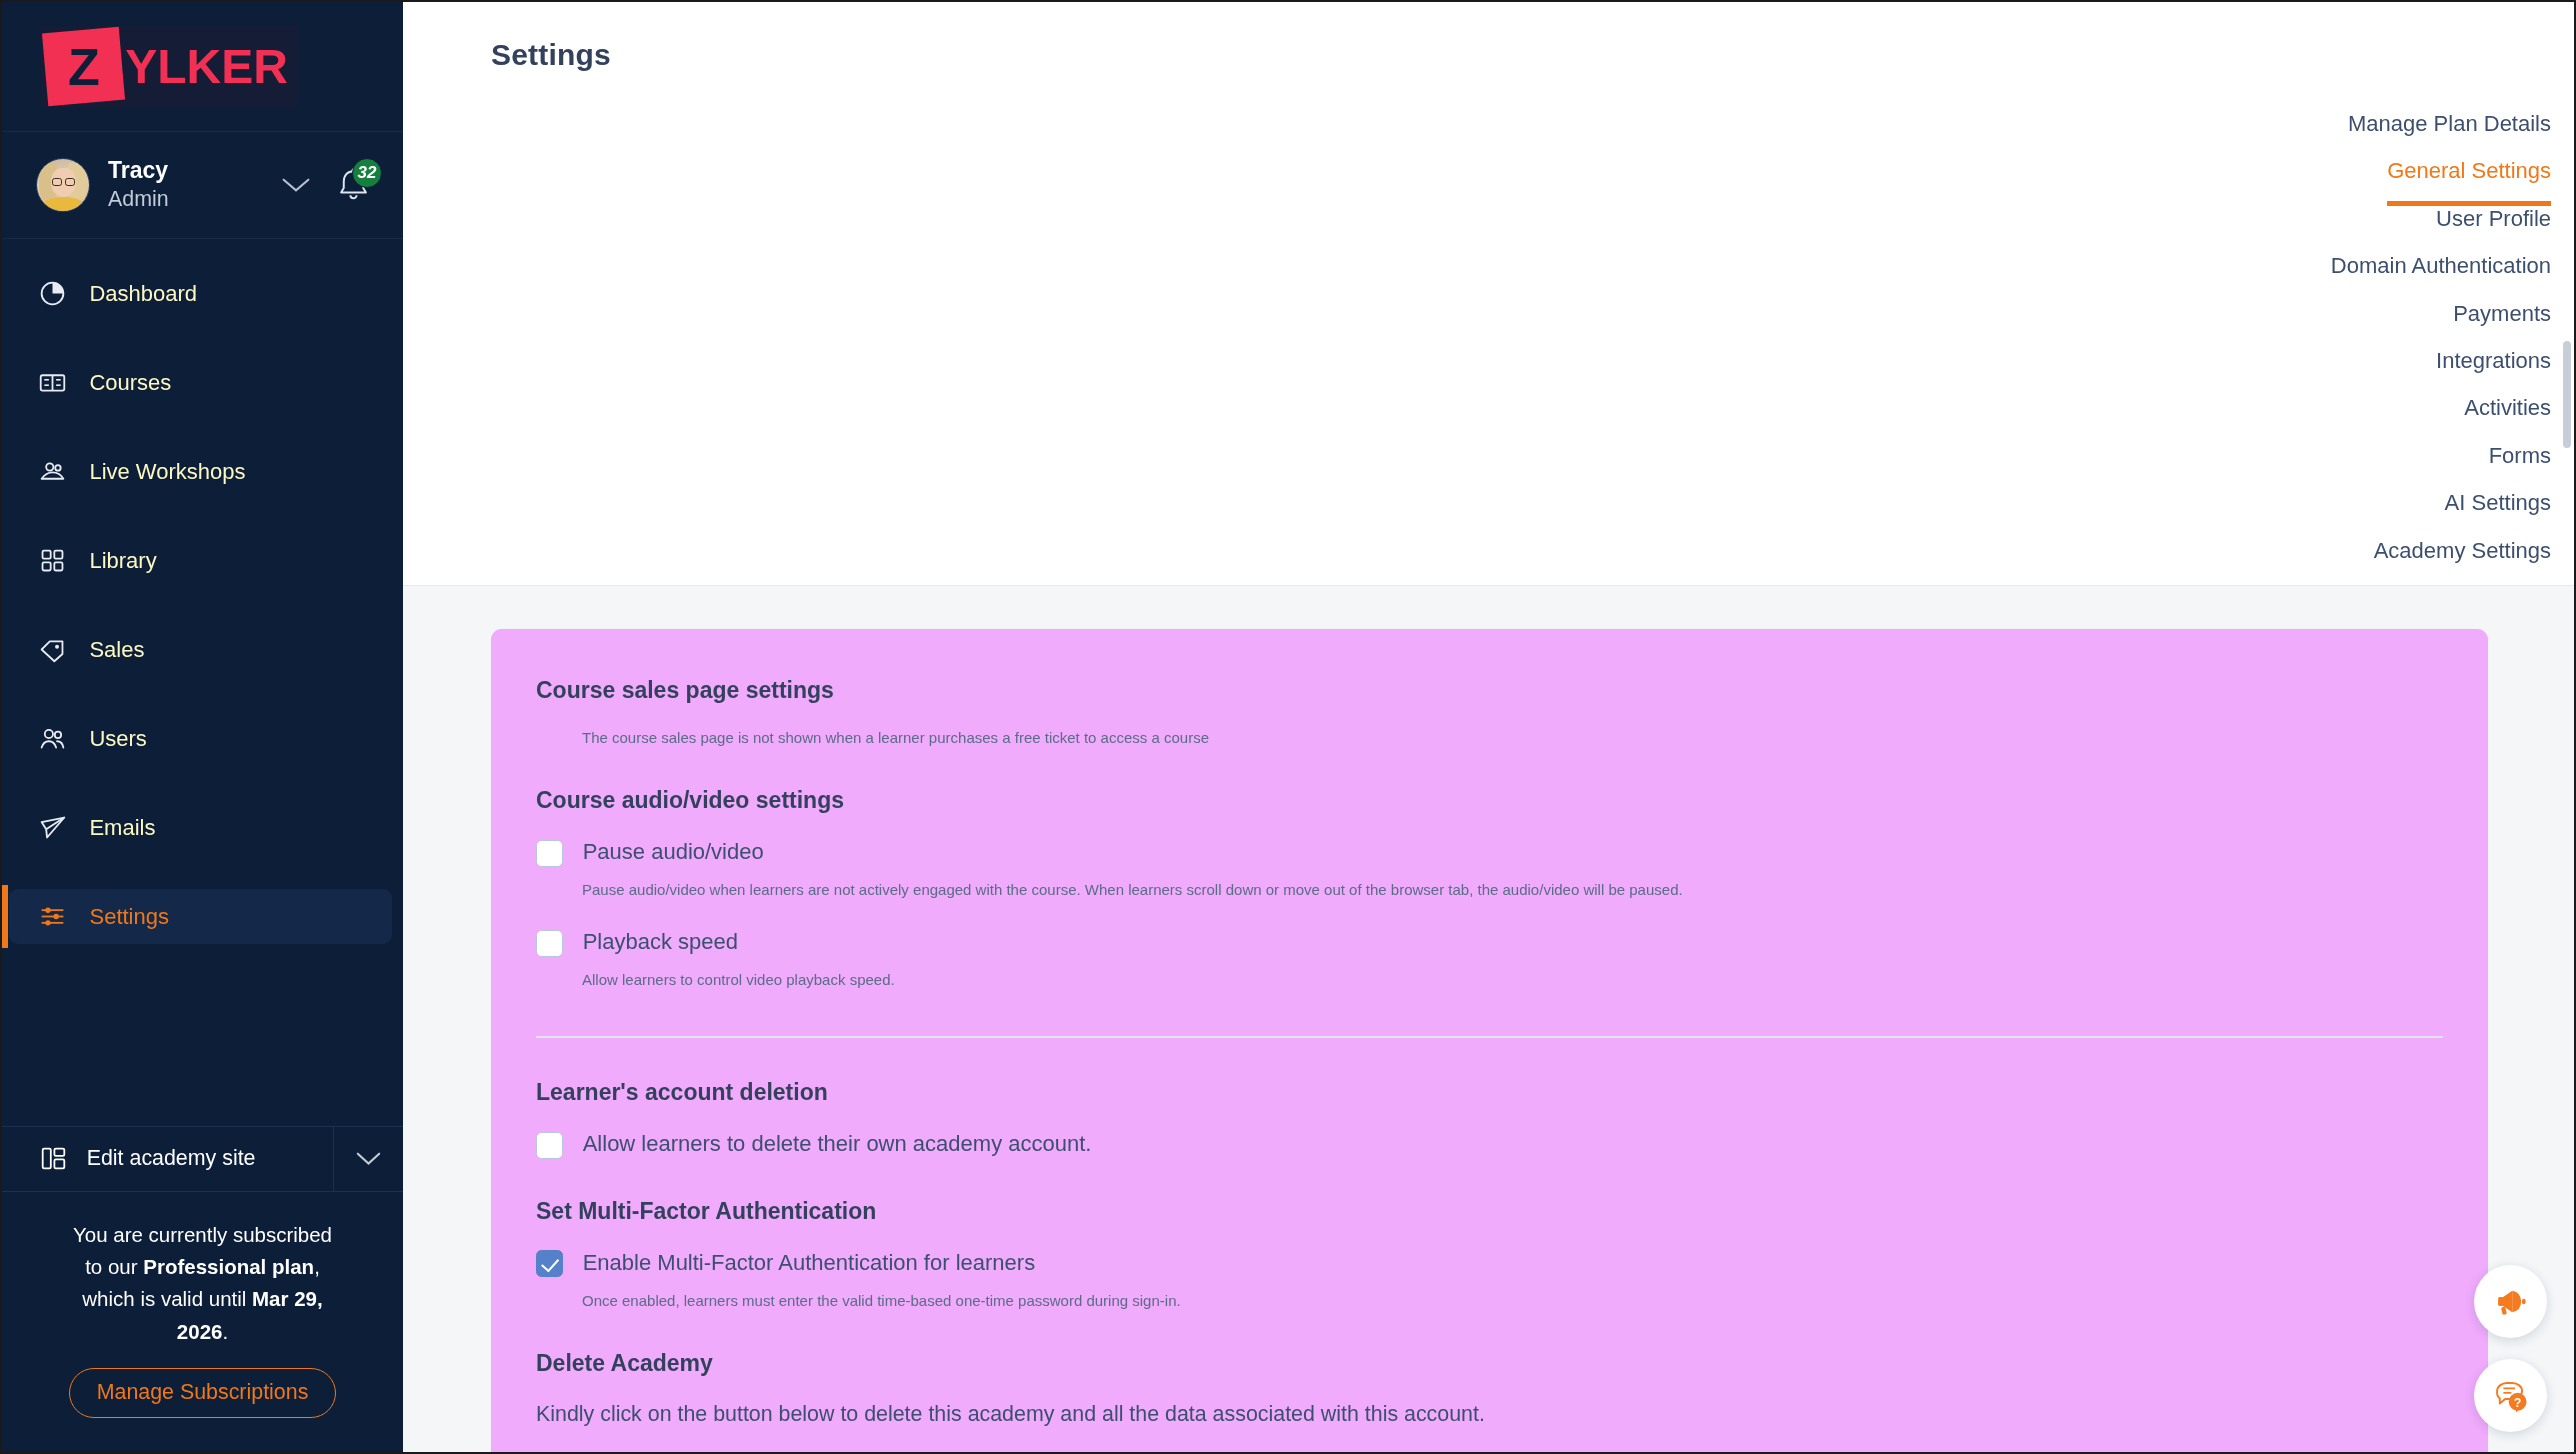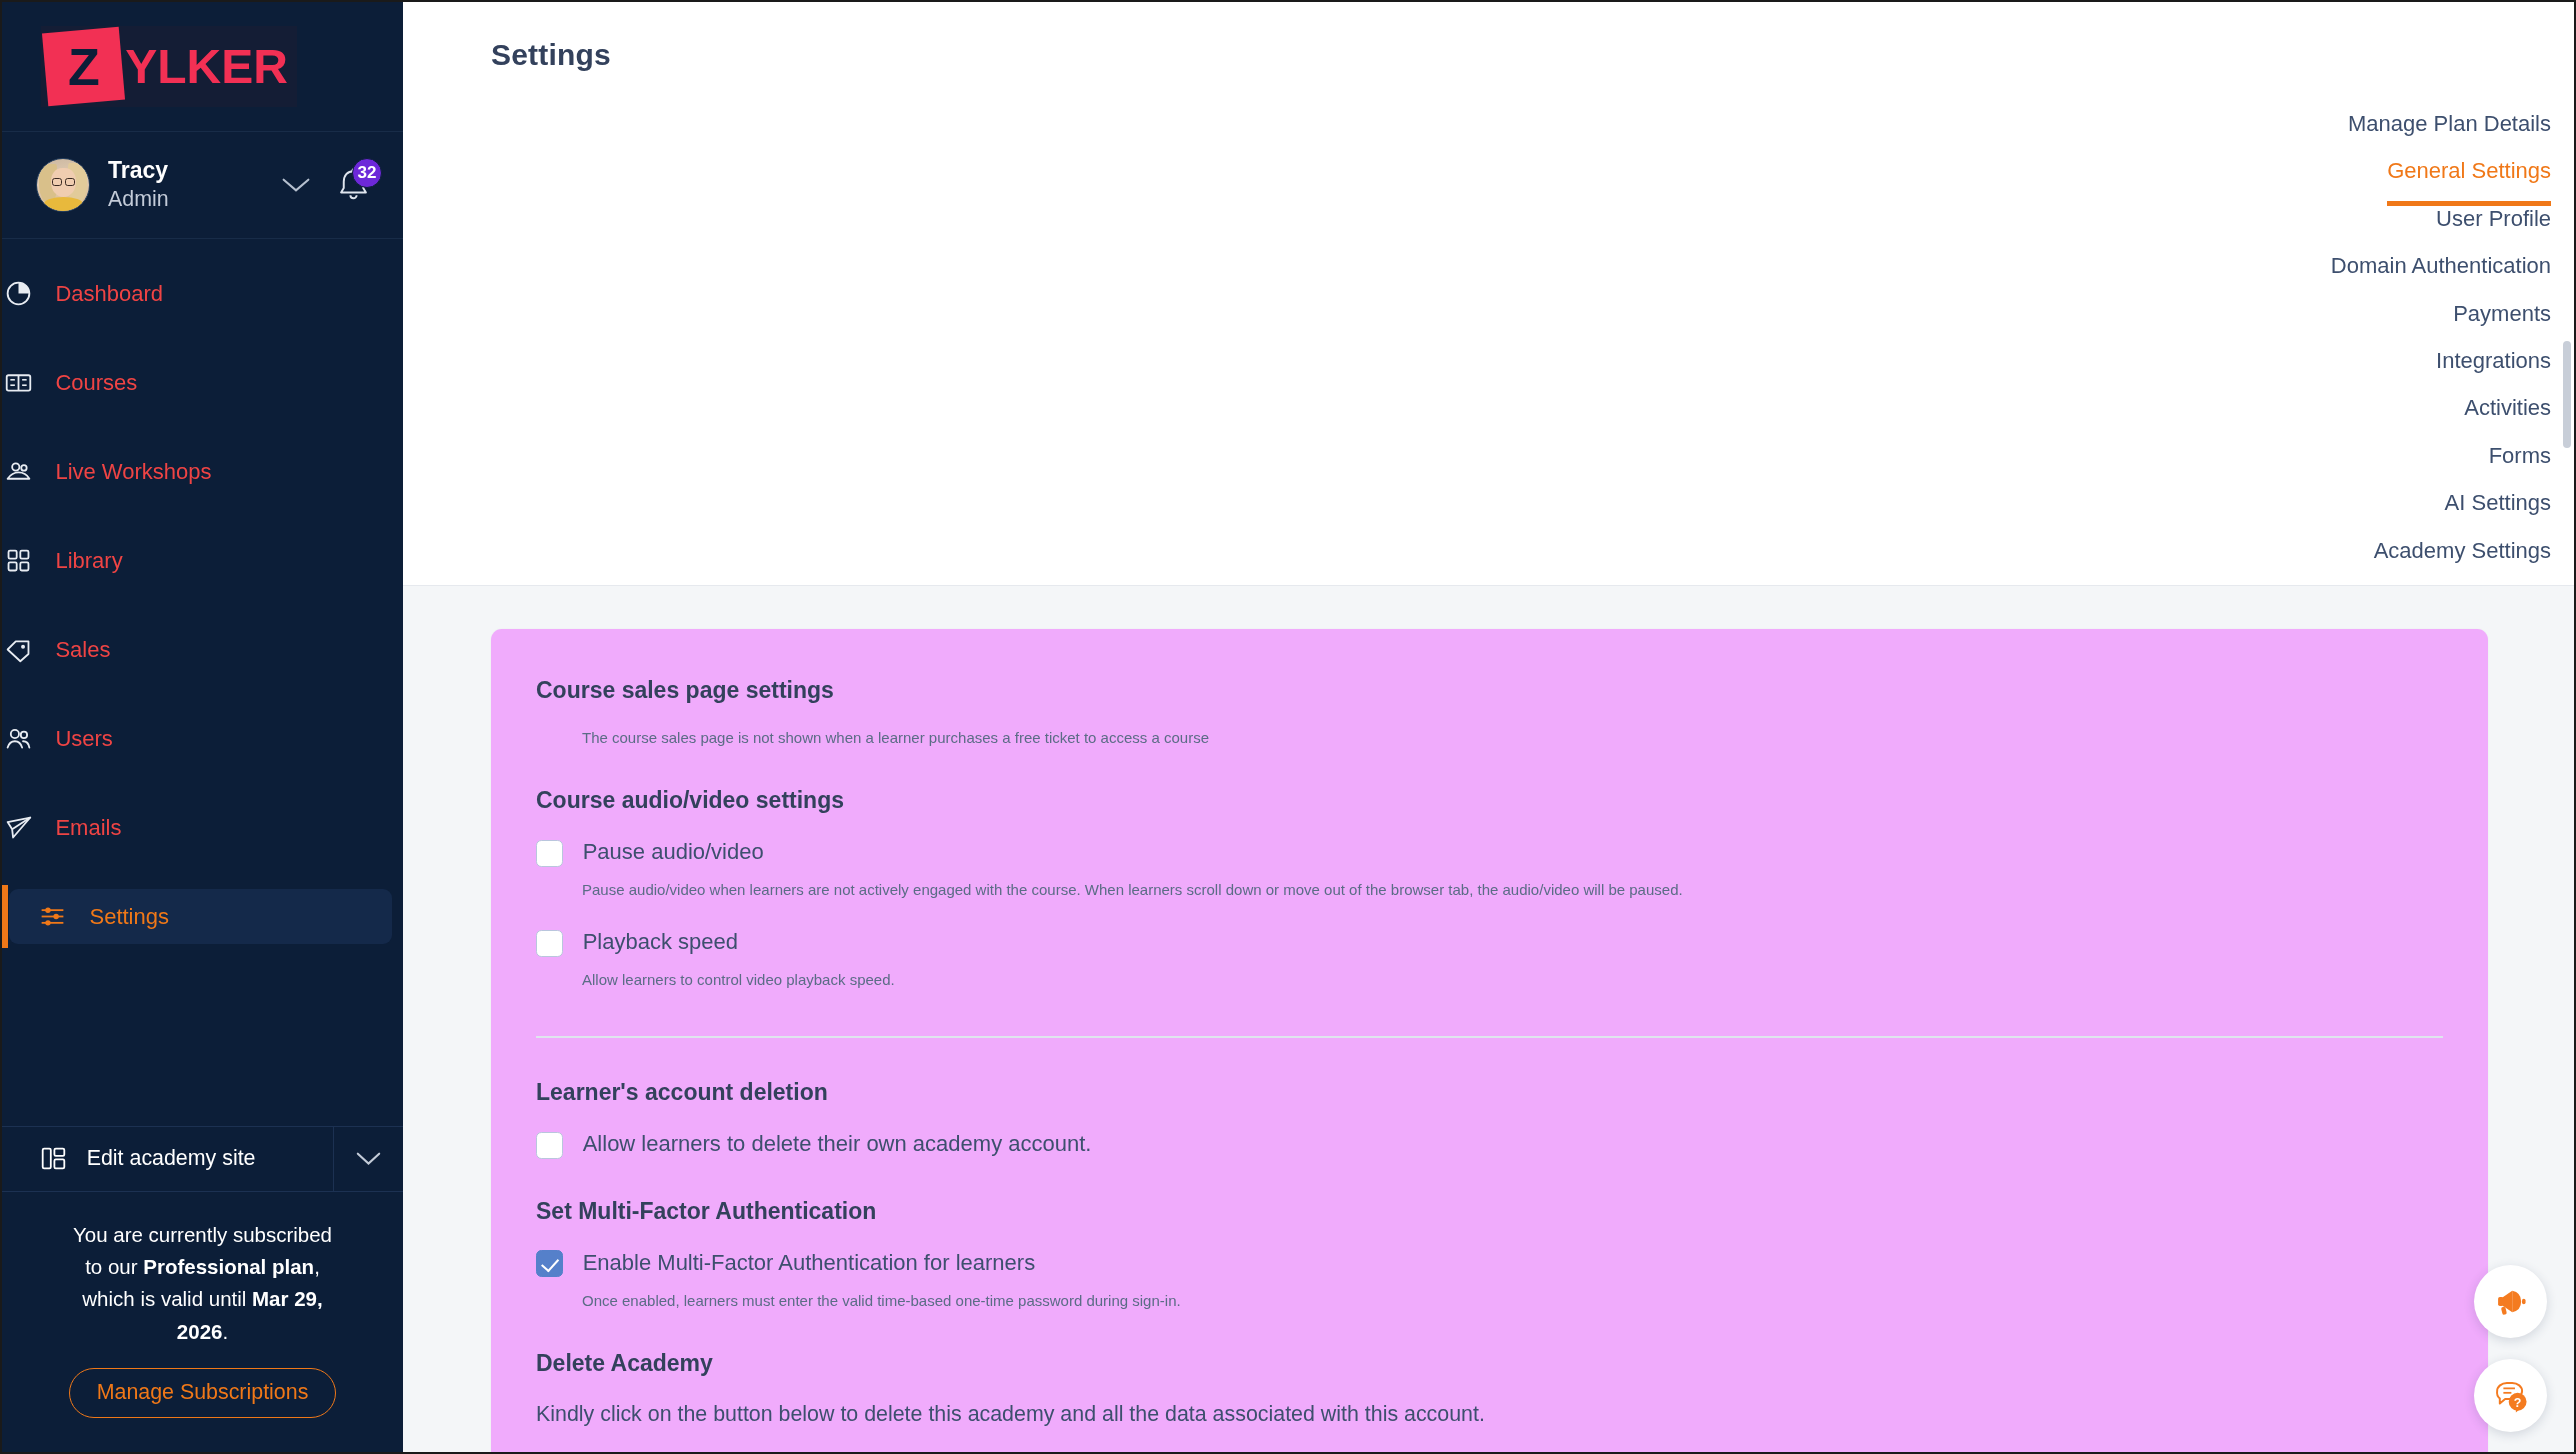--- a/index.html
+++ b/index.html
@@ -95,40 +95,42 @@
   .avatar .shirt { position:absolute; left:7.1px; bottom:0; width:39px; height:14.3px; background:#e8b93c; border-radius:50% 50% 0 0;}
   .user-meta { margin-left: 18px; flex: 1; }
   .user-name { color: #ffffff; font-size: 23px; font-weight: 600; line-height: 1.25; }
   .user-role { color: #c3cbd8; font-size: 21.4px; line-height: 1.3; margin-top: 1.8px; }
   .user-caret {
     color: #b6c0cf; font-size: 27px; margin-right: 23px; line-height: 0.6;
   }
   .bell-wrap { position: relative; width: 39px; height: 43px; }
   .badge {
     position: absolute; top: -5.4px; right: -9px;
-    background: #6d28d9; color: #fff;
+    background: #15803d; color: #fff;
     font-size: 17px; font-weight: bold;
     border-radius: 50%;
     min-width: 30px; height: 30px;
     display: flex; align-items: center; justify-content: center;
     border: 1.8px solid #0c1e38;
+    font-style: italic;
   }
 
   .nav {
     padding-top: 27px;
     flex: 1;
   }
   .nav-item {
     display: flex;
     align-items: center;
     height: 55px;
     margin: 0 10.7px 0 0;
+    padding-left: 34px;
     border-radius: 0 7.1px 7.1px 0;
     position: relative;
-    color: #ef4444;
+    color: #fef9c3;
     font-size: 22px;
     cursor: pointer;
   }
   .nav-item + .nav-item { margin-top: 34px; }
   .nav-item .ic {
     width: 32px; height: 32px;
     margin-right: 21.4px;
     display: flex; align-items: center; justify-content: center;
     flex: 0 0 32px;
   }

